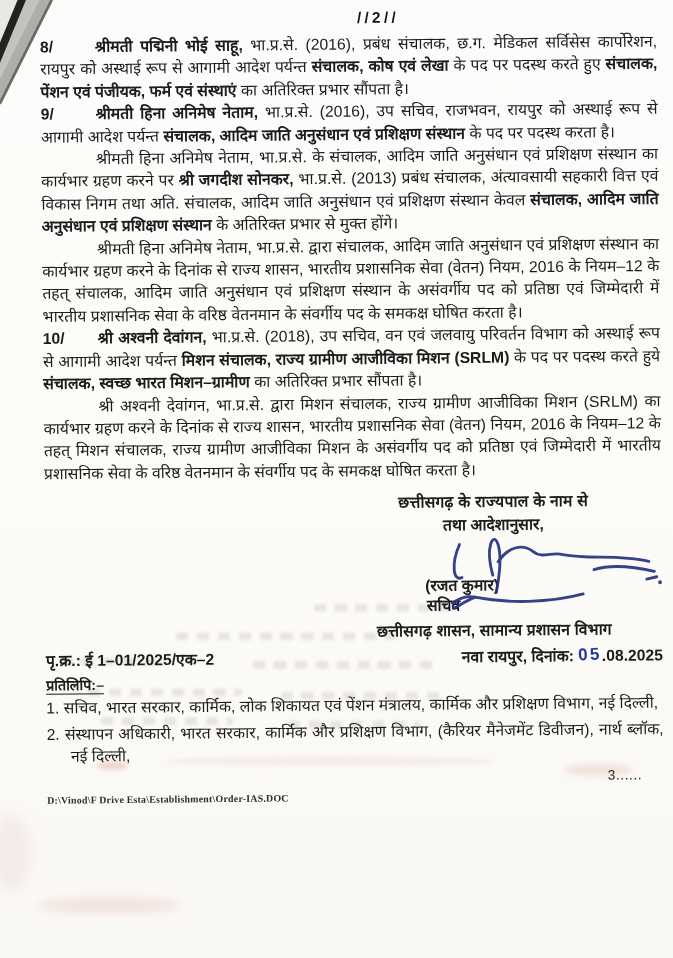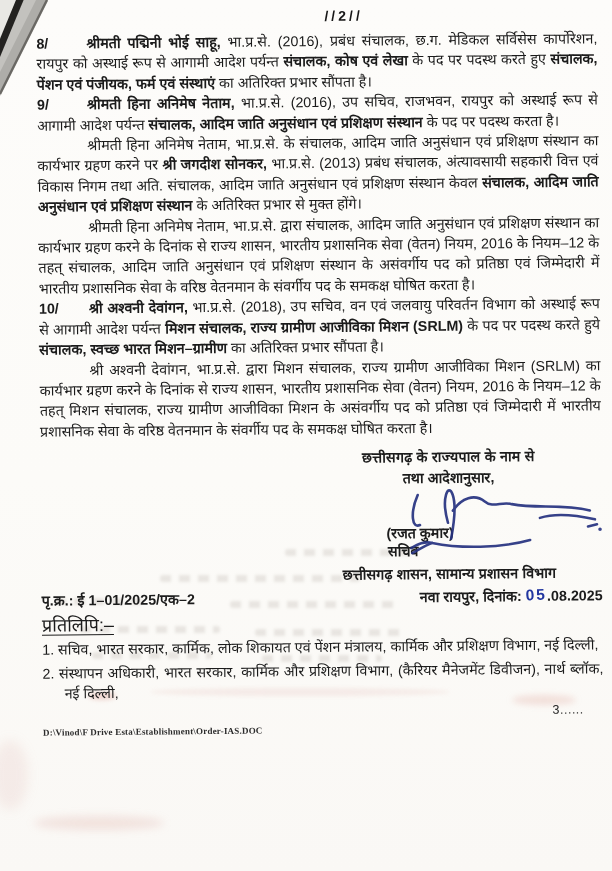--- a/index.html
+++ b/index.html
@@ -41,21 +41,21 @@
   .ink{position:absolute;right:-4px;top:34px;pointer-events:none;z-index:4;}
   .refrow{
     display:flex;justify-content:space-between;align-items:baseline;
     font-weight:700;font-size:14.3px;margin-top:3px;
   }
   .hand{
     display:inline-block;color:#2236a0;font-weight:700;font-size:15.5px;
     letter-spacing:2px;transform:rotate(-3deg);position:relative;top:-1px;
   }
   .copylabel{
-    font-weight:400;font-size:18px;margin-top:3px;
+    font-weight:700;font-size:13px;margin-top:3px;
     text-decoration:underline;text-underline-offset:3px;width:max-content;
   }
   .copies{margin:3px 0 0 0;padding:0;list-style:none;}
   .copies .copy-item{
     padding-left:22px;text-indent:-22px;text-align:justify;
     font-size:14.3px;line-height:20.6px;font-weight:500;margin:0 0 3px 0;
   }
   .cont{
     text-align:right;padding-right:20px;margin-top:3px;
     font-size:12.5px;font-weight:500;letter-spacing:0.5px;color:#222;

